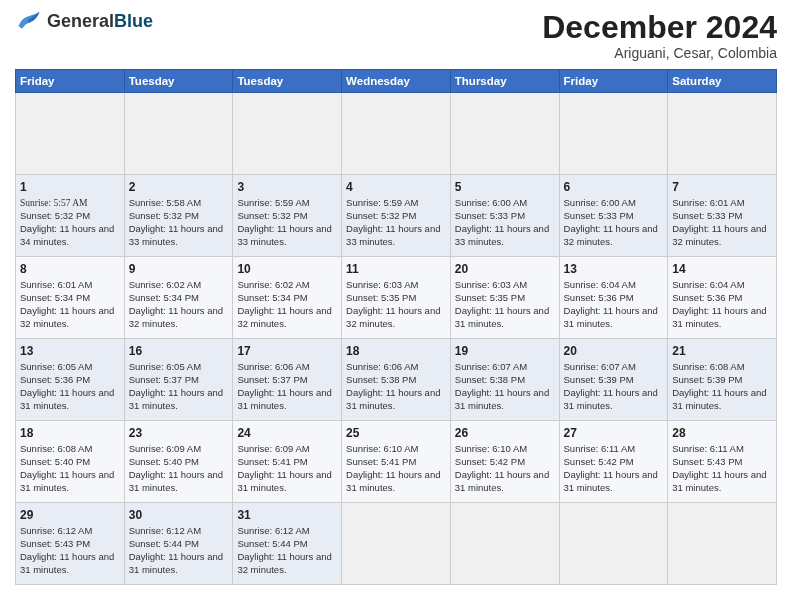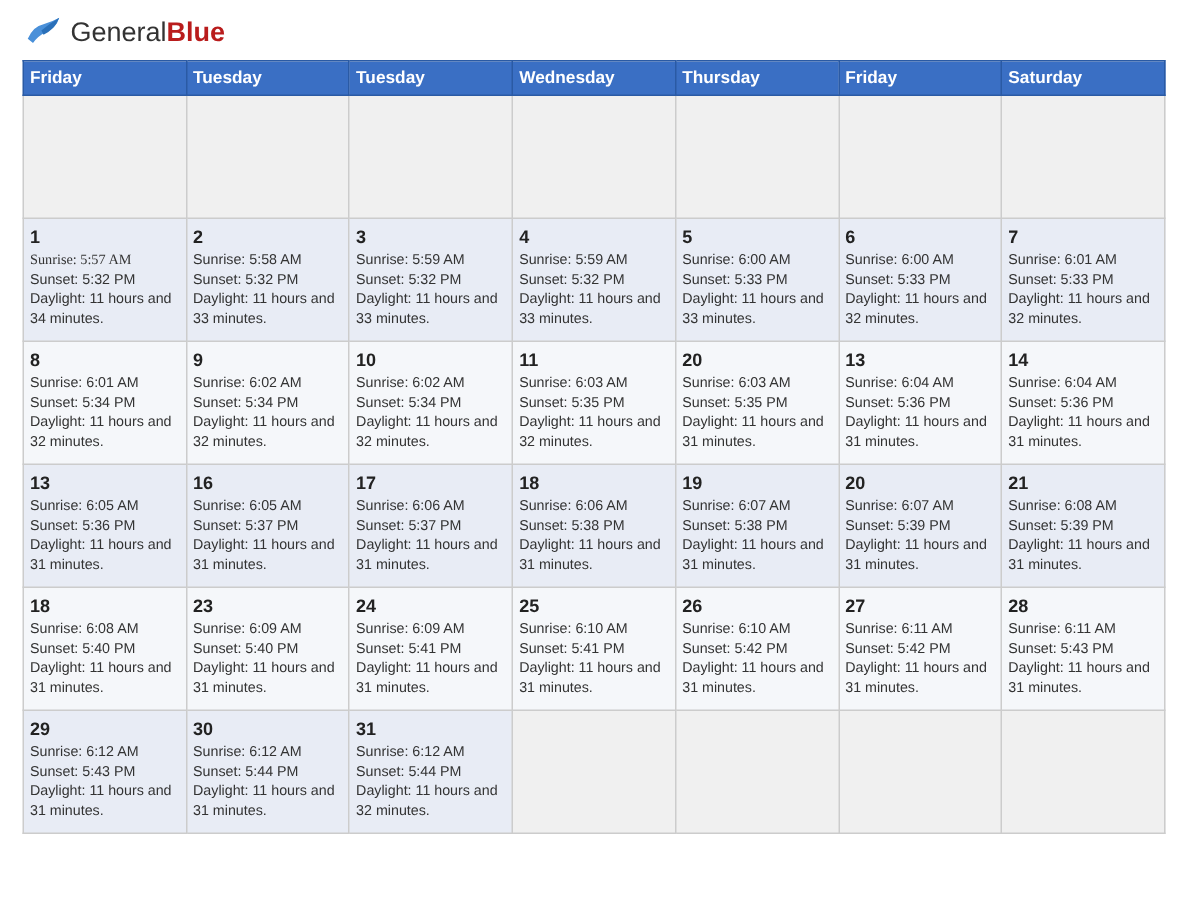--- a/index.html
+++ b/index.html
@@ -86,24 +86,26 @@
 <body>
 
 <div class="container">
   <div class="header-area">
     <div class="logo">
       <svg class="logo-bird" viewBox="0 0 40 30" xmlns="http://www.w3.org/2000/svg">
         <path d="M5 22 Q10 10 20 8 Q28 6 35 2 Q32 12 22 16 Q15 19 10 26 Z" fill="#4a90d9"></path>
         <path d="M18 14 Q25 8 35 2 Q30 14 20 18 Z" fill="#2a70b9"></path>
       </svg>
       <div>
-        <span style="font-size:18px;font-weight:normal;color:#333;">General</span><span style="font-size:18px;font-weight:bold;color:#b91c1c;">Blue</span>
+        <span style="font-size:18px;font-weight:bold;color:#333;">General</span><span style="font-size:18px;font-weight:bold;color:#0c4a6e;">Blue</span>
       </div>
     </div>
     <div class="title-area">
+      <div class="month-title">December 2024</div>
+      <div class="location-title">Ariguani, Cesar, Colombia</div>
     </div>
   </div>
 
   <table>
     <thead>
       <tr>
         <th>Friday</th>
         <th>Tuesday</th>
         <th>Tuesday</th>
         <th>Wednesday</th>

